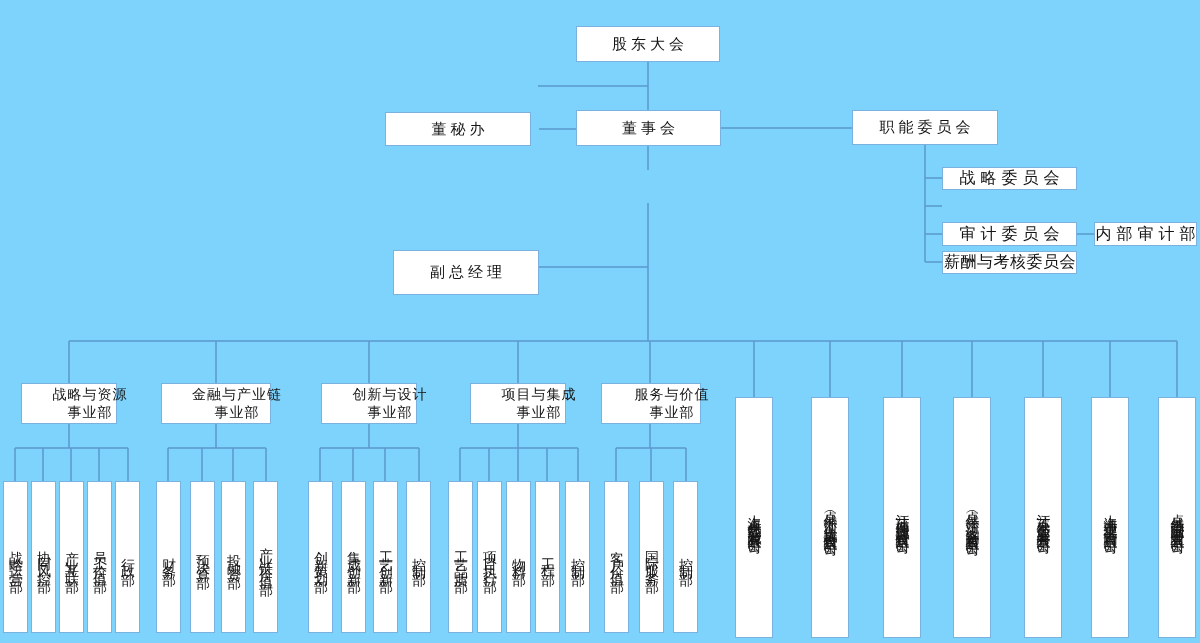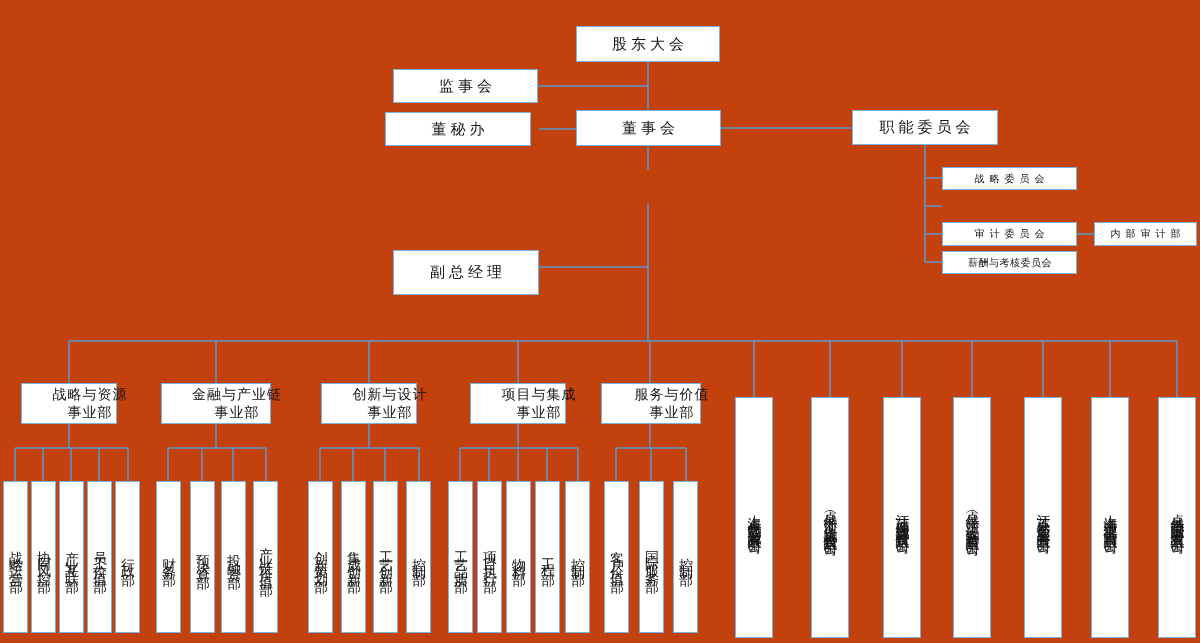--- a/index.html
+++ b/index.html
@@ -1,28 +1,28 @@
 <!DOCTYPE html>
 <html><head>
 <meta charset="utf-8">
 <style>
   html,body{margin:0;padding:0;background:#fff;}
   .canvas{
-    position:relative;width:1200px;height:643px;background:#c2410c;overflow:hidden;
+    position:relative;width:1200px;height:643px;background:#7dd3fc;overflow:hidden;
     font-family:"Liberation Serif","DejaVu Serif",serif;color:#141414;
   }
   .connectors{position:absolute;left:0;top:0;width:1200px;height:643px;}
   .box{
     position:absolute;box-sizing:border-box;background:#fff;
     border:1.4px solid #7ab2df;
     display:flex;align-items:center;justify-content:center;
     white-space:nowrap;
   }
   .hbox{font-size:15px;letter-spacing:4px;padding-left:4px;}
-  .cmt{font-size:10px;letter-spacing:5px;padding-left:5px;}
+  .cmt{font-size:16px;letter-spacing:5px;padding-left:5px;}
   .cmt-long{letter-spacing:0.5px;padding-left:1px;font-family:Liberation Mono, monospace;}
   .division{flex-direction:column;font-size:14px;line-height:18px;letter-spacing:1px;text-align:center;padding-left:42px;}
   .vbox{writing-mode:vertical-rl;text-orientation:mixed;font-size:14px;}
   .dept{letter-spacing:7px;}
   .company{letter-spacing:2.5px;}
 </style>
 </head>
 <body>
 
 <div class="canvas">
@@ -92,21 +92,20 @@
       <line x1="547" y1="448" x2="547" y2="481"></line>
       <line x1="578" y1="448" x2="578" y2="481"></line>
       <line x1="616" y1="448" x2="616" y2="481"></line>
       <line x1="651" y1="448" x2="651" y2="481"></line>
       <line x1="686" y1="448" x2="686" y2="481"></line>
     </g>
   </svg>
 
   <div class="box hbox" style="left:576px;top:26px;width:144px;height:36px">股东大会</div>
 
-  <div class="box hbox" style="left:393px;top:69px;width:145px;height:34px">监事会</div>
 
   <div class="box hbox" style="left:385px;top:112px;width:146px;height:34px">董秘办</div>
 
   <div class="box hbox" style="left:576px;top:110px;width:145px;height:36px">董事会</div>
 
   <div class="box hbox" style="left:852px;top:110px;width:146px;height:35px">职能委员会</div>
 
 
   <div class="box hbox" style="left:393px;top:250px;width:146px;height:45px">副总经理</div>
 

